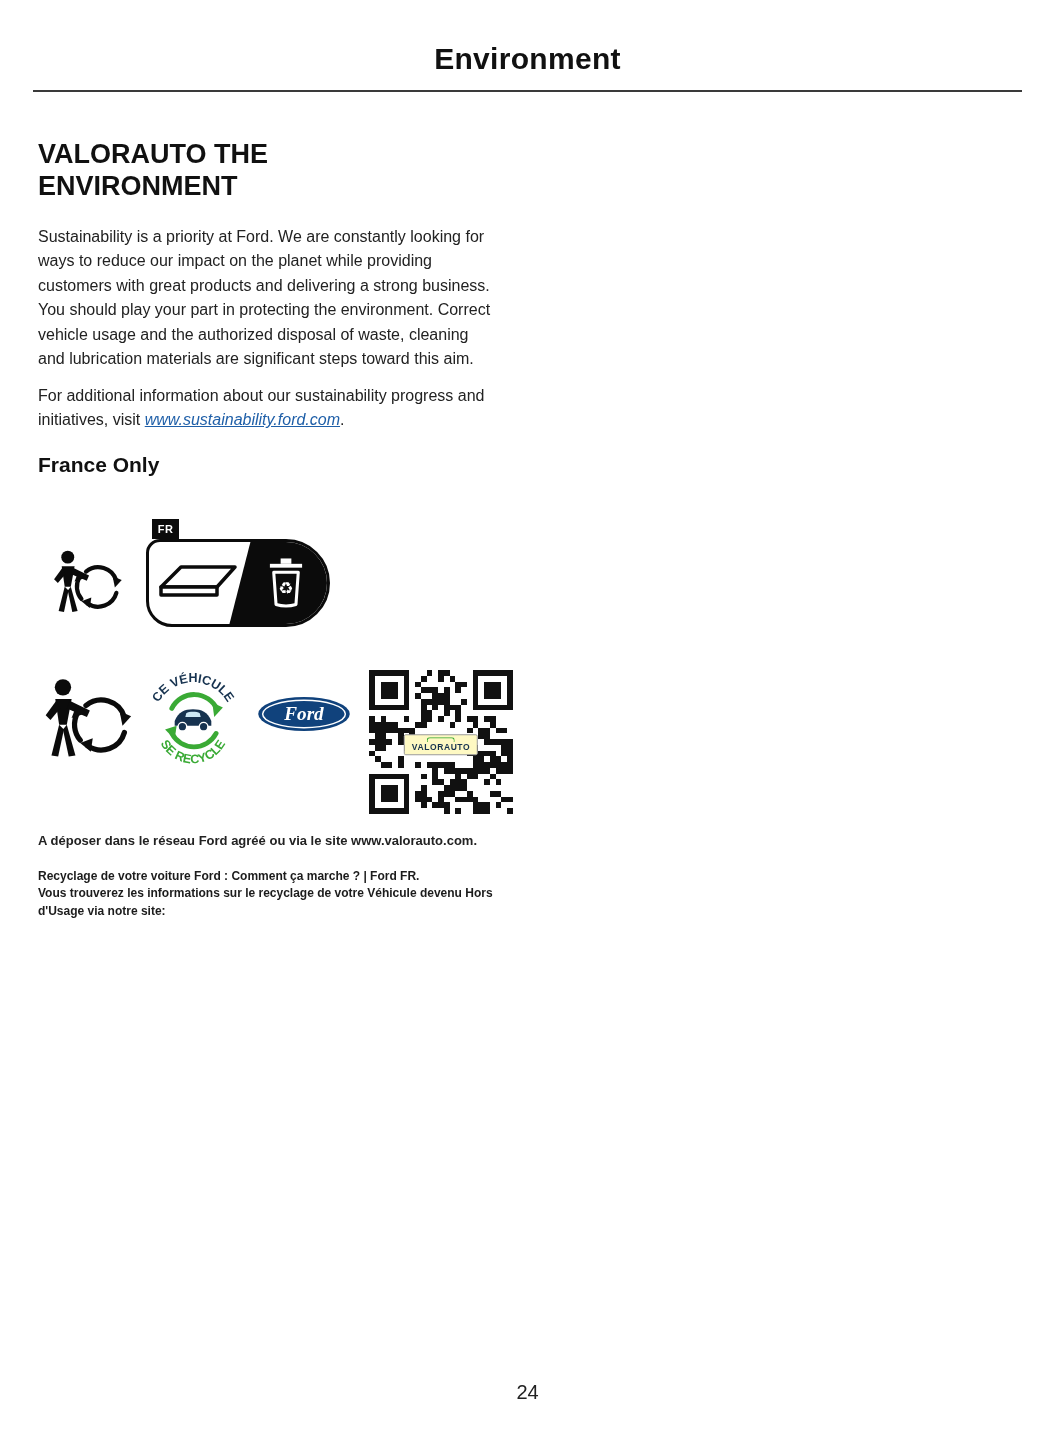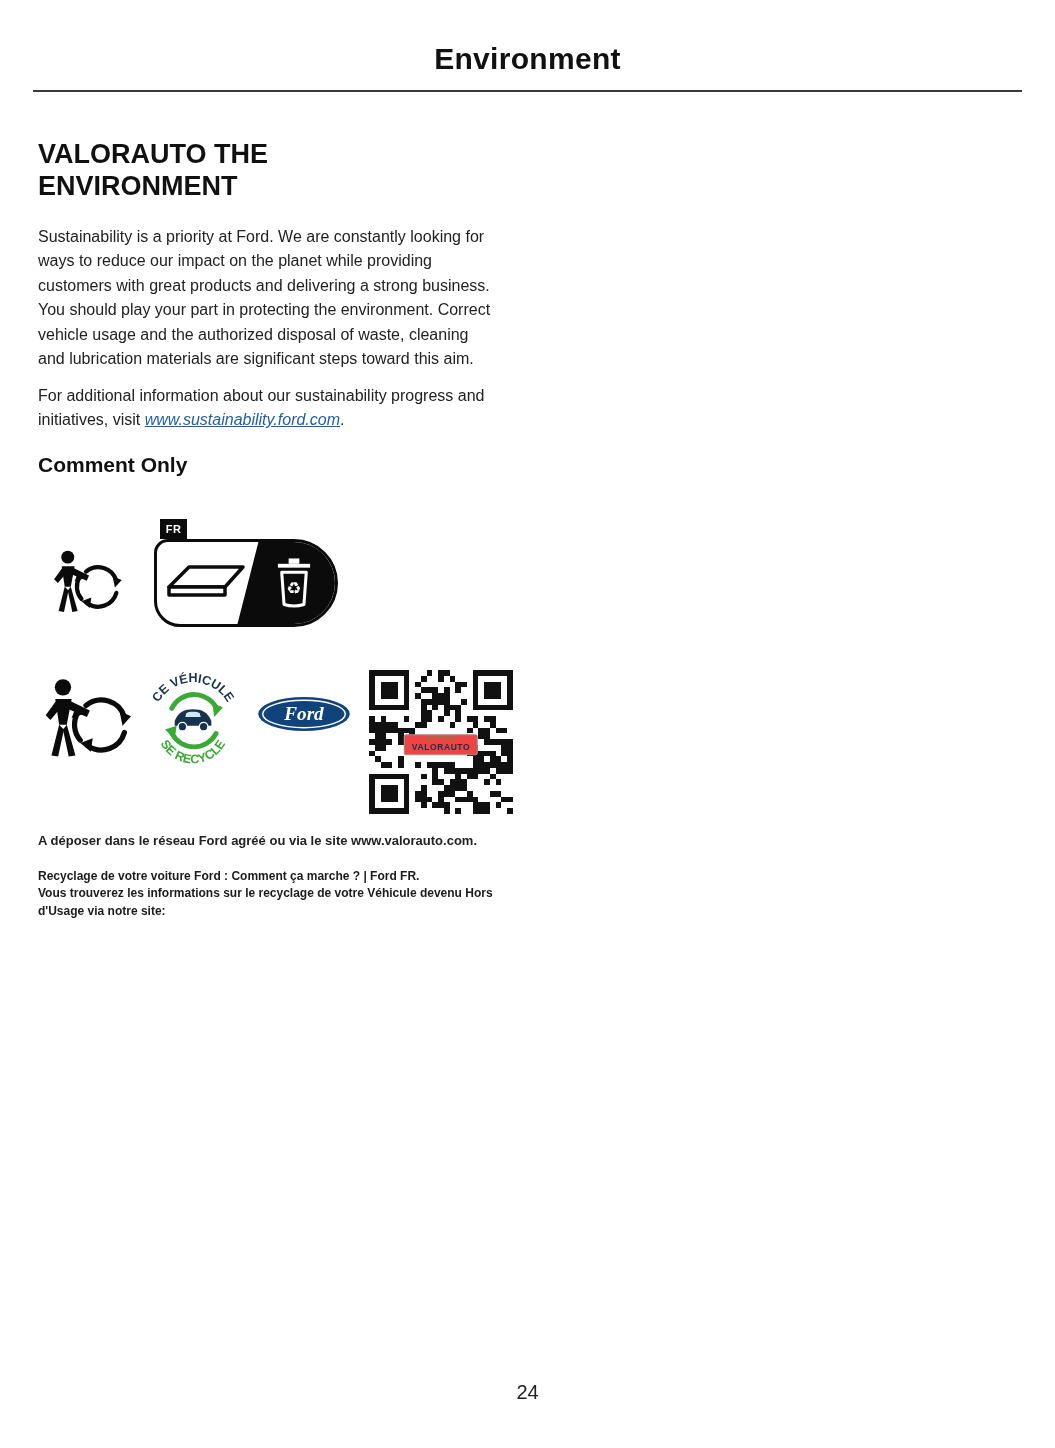--- a/index.html
+++ b/index.html
@@ -23,21 +23,21 @@
   h2.section-heading {
     font-size:27px; font-weight:800; line-height:1.2; color:#111; margin-bottom:22px;
   }
   p.body { font-size:16px; line-height:24.5px; width:458px; margin-bottom:12px; color:#222; }
   a.link { color:var(--link-blue,#1f5fa8); font-style:italic; text-decoration:underline; cursor:pointer; }
   h3.subheading { font-size:21px; font-weight:800; color:#111; margin-top:20px; }
 
   
   .row1 { margin-top:60px; display:flex; align-items:center; gap:14px; padding-left:10px; height:92px; }
   .triman-sm { width:76px; height:80px; }
-  .pill-wrap { position:relative; margin-left:16px; }
+  .pill-wrap { position:relative; margin-left:8px; }
   .fr-tag {
     position:absolute; top:-20px; left:6px; width:27px; height:20px;
     background:#0b0b0b; color:#fff; font-size:11px; font-weight:700;
     display:flex; align-items:center; justify-content:center; letter-spacing:.5px;
     border:1px solid #0b0b0b;
   }
   .pill {
     position:relative; width:184px; height:88px; background:#fff;
     border:3.5px solid #0b0b0b; border-radius:14px 44px 44px 26px; overflow:hidden;
   }
@@ -53,21 +53,21 @@
   .row2 { margin-top:36px; display:flex; align-items:flex-start; gap:6px; }
   .triman-lg { width:96px; height:102px; margin-top:4px; }
   .badge { width:106px; height:108px; }
   .ford-logo { width:96px; height:38px; margin-top:30px; margin-left:4px; }
   .qr-wrap {
     position:relative; width:154px; height:154px; background:#fff; padding:5px; margin-left:6px;
   }
   .qr-wrap svg { width:144px; height:144px; display:block; }
   .qr-overlay {
     position:absolute; left:50%; top:52%; transform:translate(-50%,-50%);
-    background:#ef4444; border:1px solid #9a9a9a; border-radius:2px;
+    background:#fef9c3; border:1px solid #9a9a9a; border-radius:2px;
     padding:8px 7px 3px 7px; font-size:8.5px; font-weight:700; letter-spacing:.6px;
     color:var(--badge-navy,#16324f); line-height:1; white-space:nowrap;
   }
   .qr-overlay::before {
     content:""; position:absolute; top:2px; left:50%; transform:translateX(-50%);
     width:26px; height:4px; border-radius:3px 3px 0 0;
     border:1.4px solid var(--recycle-green,#3aaa35); border-bottom:none;
   }
 
   .caption { width:458px; text-align:left; font-size:13px; font-weight:700; color:#222; margin-top:14px; }
@@ -112,21 +112,21 @@
 
     <h2 class="section-heading">
       <span>VALORAUTO THE</span><br>
       <span>ENVIRONMENT</span>
     </h2>
 
     <p class="body">Sustainability is a priority at Ford.  We are constantly looking for ways to reduce our impact on the planet while providing customers with great products and delivering a strong business.  You should play your part in protecting the environment.  Correct vehicle usage and the authorized disposal of waste, cleaning and lubrication materials are significant steps toward this aim.</p>
 
     <p class="body"><span>For additional information about our sustainability progress and initiatives, visit </span><a class="link">www.sustainability.ford.com</a><span>.</span></p>
 
-    <h3 class="subheading">Comment Only</h3>
+    <h3 class="subheading">France Only</h3>
 
     <div class="row1">
       <svg class="triman-sm">
           <use href="#triman-symbol"></use>
         </svg>
       <div class="pill-wrap">
         <div class="fr-tag">FR</div>
         <div class="pill">
           <svg class="pill-panel" viewBox="0 0 84 44">
             <polygon points="24,6 78,6 60,26 4,26" fill="#fff" stroke="#0b0b0b" stroke-width="3.5" stroke-linejoin="round"></polygon>

